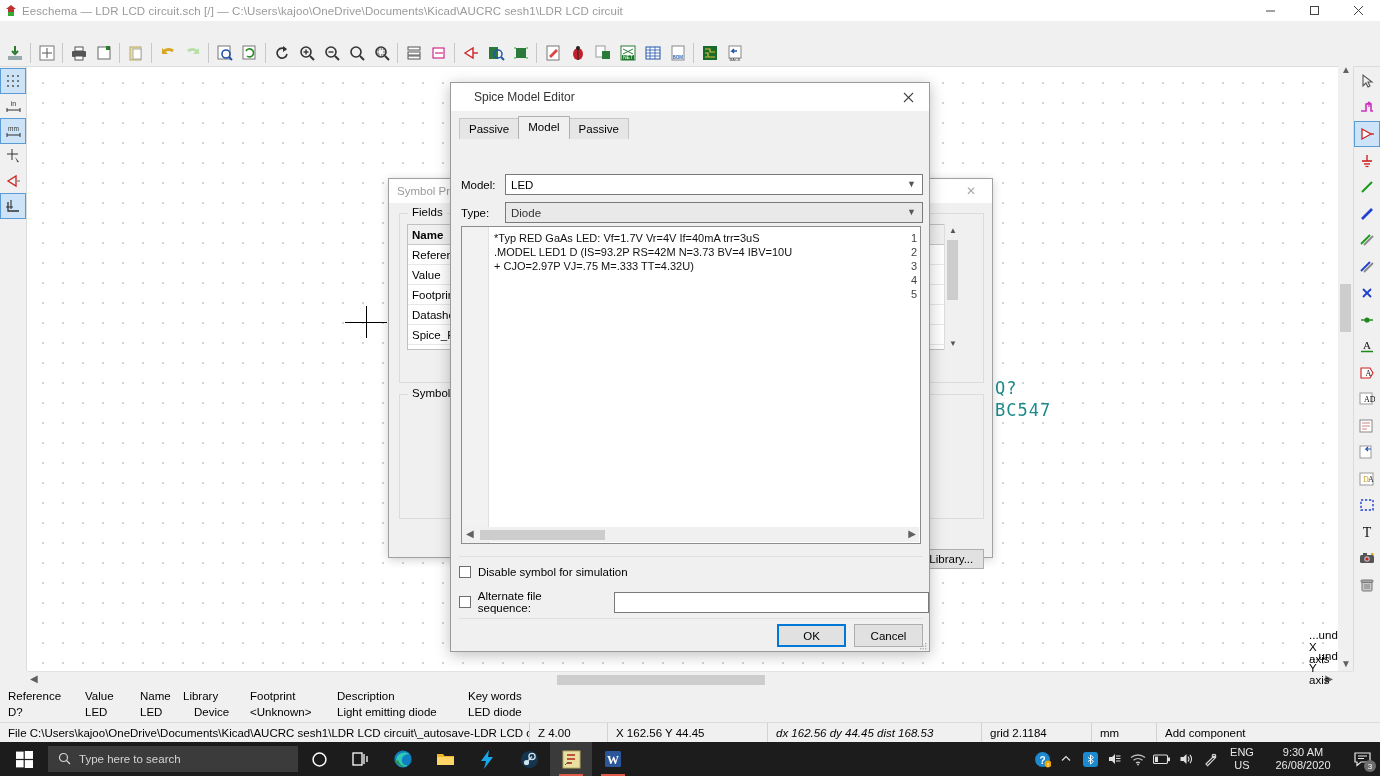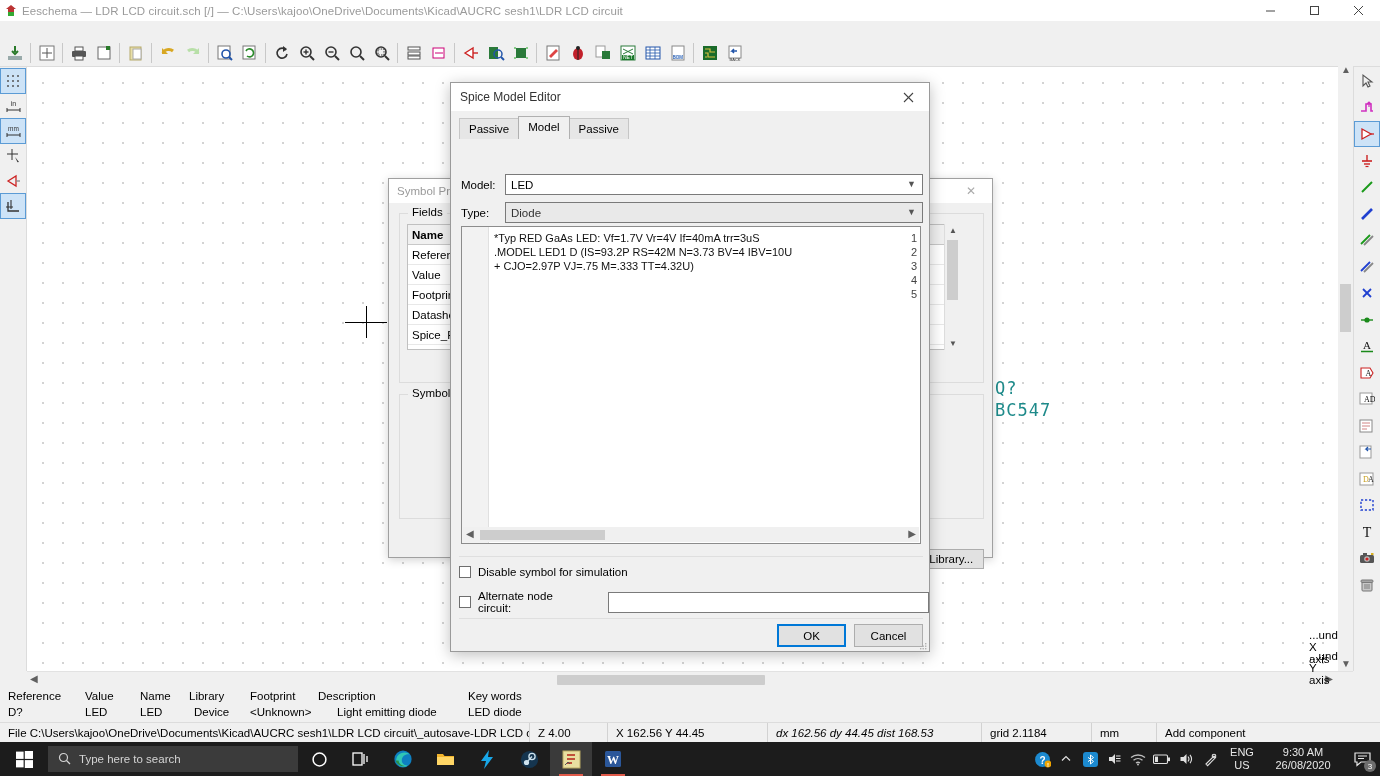--- a/index.html
+++ b/index.html
@@ -154,21 +154,21 @@
   .sp-vscroll { position:absolute; width:15px; background:#f0f0f0; border-left:1px solid #ddd; }
   .sp-vthumb { position:absolute; left:2px; width:11px; background:#cdcdcd; }
 
   
   .dlg-spice {
     position:absolute; left:450px; top:82px; width:480px; height:570px;
     background:#f0f0f0; border:1px solid #9a9a9a;
     box-shadow:0 3px 14px rgba(0,0,0,.25);
   }
   .sm-title { height:28px; background:#fff; display:flex; align-items:center;
-              padding-left:9px; font-size:12px; color:#333; position:relative; }
+              padding-left:23px; font-size:12px; color:#333; position:relative; }
   .sm-close { position:absolute; right:0; top:0; width:42px; height:28px;
               display:flex; align-items:center; justify-content:center; font-size:14px; color:#444; }
 
   .tabs { position:absolute; left:8px; top:33px; display:flex; align-items:flex-end; }
   .tab { font-size:11.5px; padding:4px 9px 4px 9px; background:#e6e6e6;
          border:1px solid #c6c6c6; border-bottom:none; margin-right:-1px; }
   .tab.active { background:#f0f0f0; border-color:#b0b0b0; padding-bottom:6px; position:relative; z-index:2; }
 
   .sm-row { position:absolute; display:flex; align-items:center; }
   .sm-lbl { font-size:11.5px; }
@@ -743,21 +743,21 @@
 
     <div class="hr" style="left:8px; top:473px; width:464px;"></div>
 
     <div class="sm-row" style="left:8px; top:483px;">
       <span class="chk"></span>
       <span class="sm-lbl" style="margin-left:7px;">Disable symbol for simulation</span>
     </div>
 
     <div class="sm-row" style="left:8px; top:507px;">
       <span class="chk"></span>
-      <span class="sm-lbl" style="margin-left:7px;">Alternate node circuit:</span>
+      <span class="sm-lbl" style="margin-left:7px;">Alternate file sequence:</span>
       <input class="inp" style="margin-left: 19px; width: 322px; height: 21px;" value="">
     </div>
 
     <div class="hr" style="left:8px; top:535px; width:464px;"></div>
 
     <div class="btn default" style="position:absolute; left:326px; top:541px; width:69px; height:23px;">OK</div>
     <div class="btn" style="position:absolute; left:403px; top:541px; width:69px; height:23px;">Cancel</div>
 
     <div style="position:absolute; right:2px; bottom:2px; width:9px; height:9px;">
       <svg width="9" height="9">
@@ -770,23 +770,23 @@
             <rect x="7" y="6" width="1.4" height="1.4"></rect>
           </g>
         </svg>
     </div>
   </div>
 
   <div class="msgpanel">
     <div class="msg-col msg-h" style="left:8px;">Reference</div>
     <div class="msg-col msg-h" style="left:85px;">Value</div>
     <div class="msg-col msg-h" style="left:140px;">Name</div>
-    <div class="msg-col msg-h" style="left:189px;">Library</div>
+    <div class="msg-col msg-h" style="left:183px;">Library</div>
     <div class="msg-col msg-h" style="left:250px;">Footprint</div>
-    <div class="msg-col msg-h" style="left:318px;">Description</div>
+    <div class="msg-col msg-h" style="left:337px;">Description</div>
     <div class="msg-col msg-h" style="left:468px;">Key words</div>
 
     <div class="msg-col msg-v" style="left:8px;">D?</div>
     <div class="msg-col msg-v" style="left:85px;">LED</div>
     <div class="msg-col msg-v" style="left:140px;">LED</div>
     <div class="msg-col msg-v" style="left:194px;">Device</div>
     <div class="msg-col msg-v" style="left:250px;">&lt;Unknown&gt;</div>
     <div class="msg-col msg-v" style="left:337px;">Light emitting diode</div>
     <div class="msg-col msg-v" style="left:468px;">LED diode</div>
   </div>

